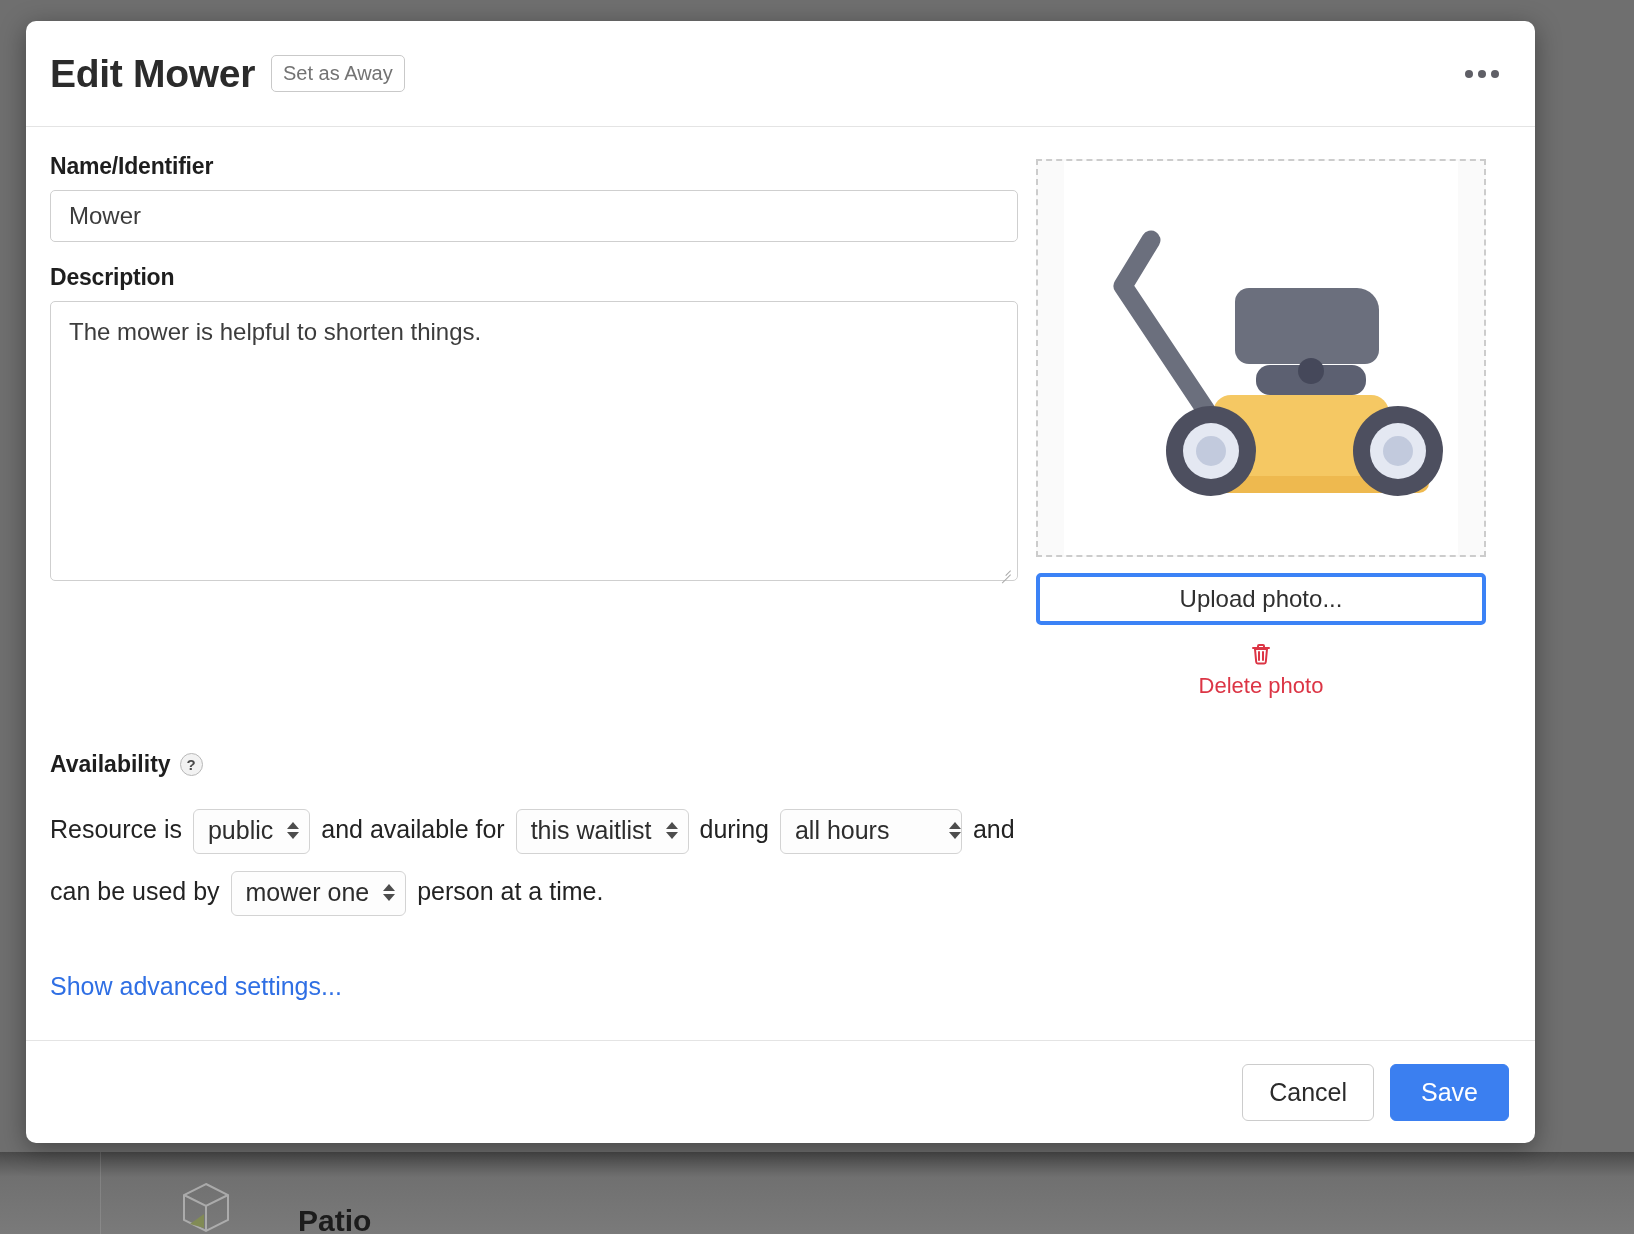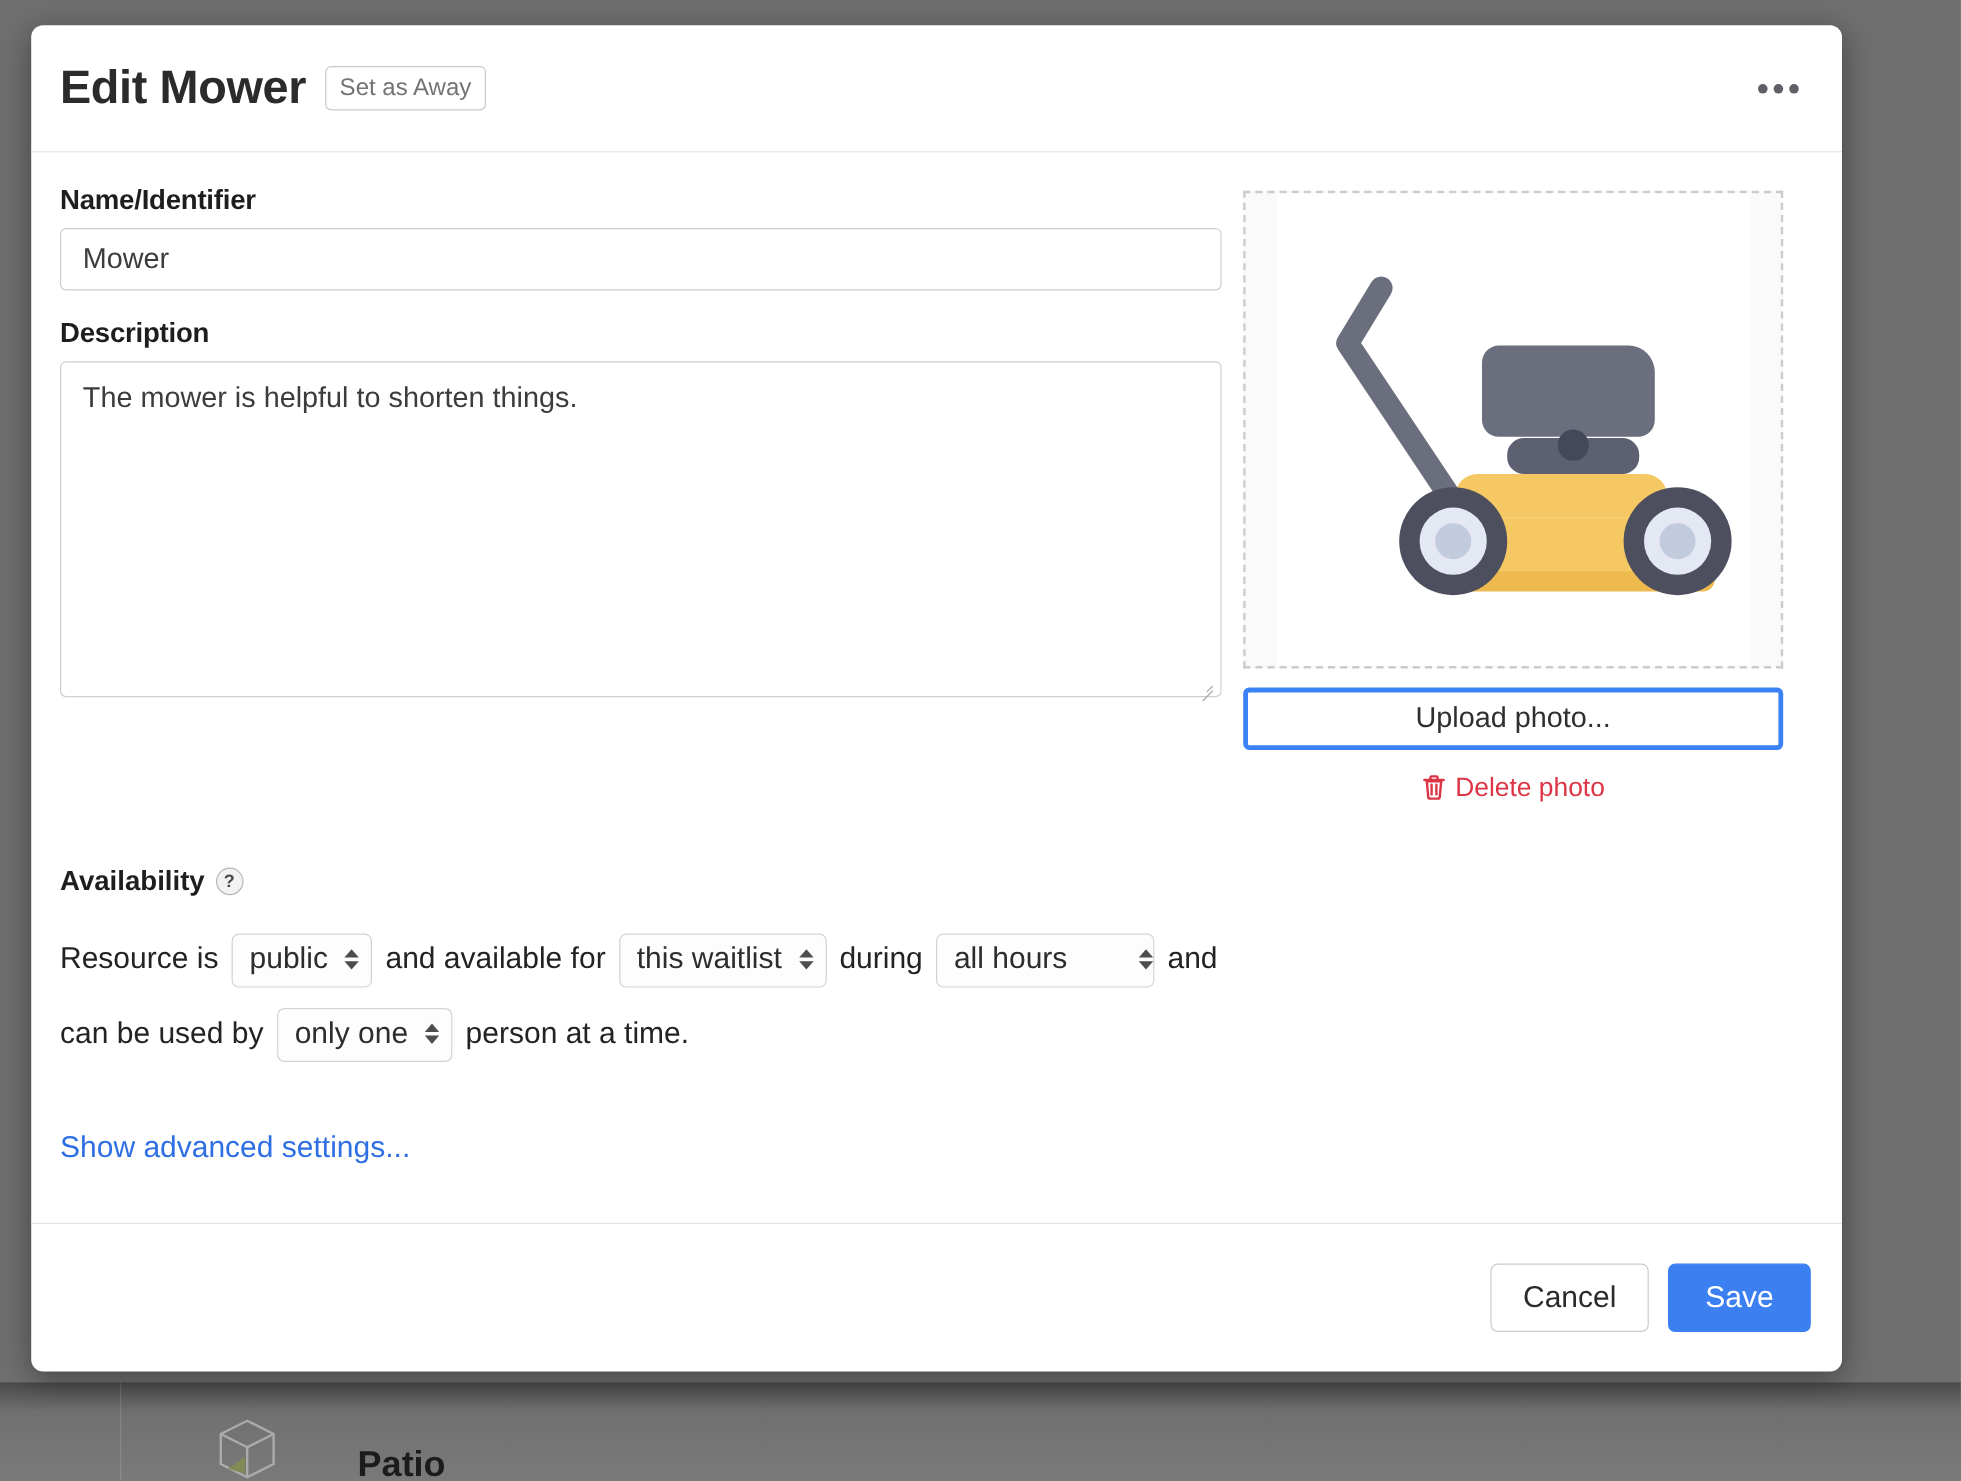--- a/index.html
+++ b/index.html
@@ -168,21 +168,21 @@
     font-family: "Liberation Sans", sans-serif;
     cursor: pointer;
   }
   .delete-photo {
     margin-top: 18px;
     width: 450px;
     text-align: center;
     color: #dc3545;
     font-size: 22px;
     cursor: pointer;
-    display: flex; align-items: center; justify-content: center; gap: 8px;
+    display: flex; align-items: center; justify-content: center; gap: 8px; flex-direction: column;
   }
   .trash-icon { display: inline-block; line-height: 1; font-size: 22px; }
 
   
   .availability {
     margin-top: 52px;
   }
   .avail-head {
     display: flex; align-items: center; gap: 9px;
     font-size: 23px; font-weight: bold; color: #1e1e1e;
@@ -231,21 +231,21 @@
     display: inline-block;
     margin-top: 50px;
     color: #2f6fe4;
     font-size: 25px;
     text-decoration: none;
     cursor: pointer;
   }
 
   .modal-footer {
     flex: none;
-    height: 124px;
+    height: 103px;
     border-top: 1px solid #e4e4e4;
     display: flex; align-items: center; justify-content: flex-end;
     gap: 16px;
     padding: 0 26px;
   }
   .btn {
     font-size: 25px;
     border-radius: 6px;
     font-family: "Liberation Sans", sans-serif;
     cursor: pointer;
@@ -373,21 +373,21 @@
           <span>all hours</span>
           <span class="sel-arrows">
               <i class="up"></i>
               <i class="down"></i>
             </span>
         </span>
         <span>and</span>
         <br>
         <span>can be used by</span>
         <span class="sel">
-          <span>only one</span>
+          <span>mower one</span>
           <span class="sel-arrows">
               <i class="up"></i>
               <i class="down"></i>
             </span>
         </span>
         <span>person at a time.</span>
       </div>
 
       <a class="adv-link">Show advanced settings...</a>
     </div>

